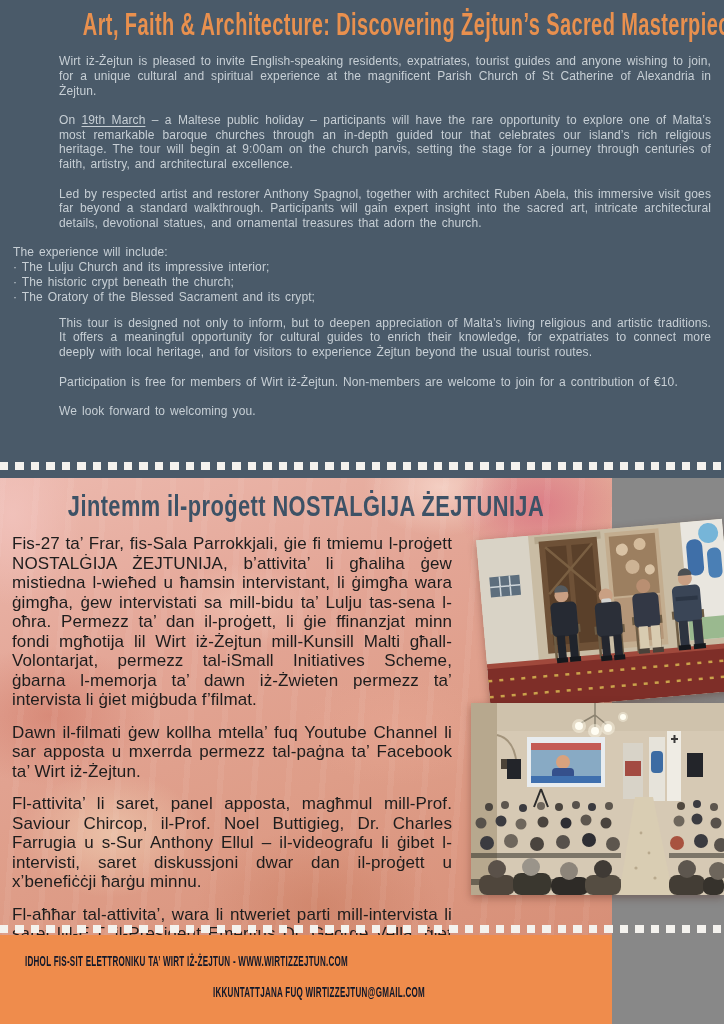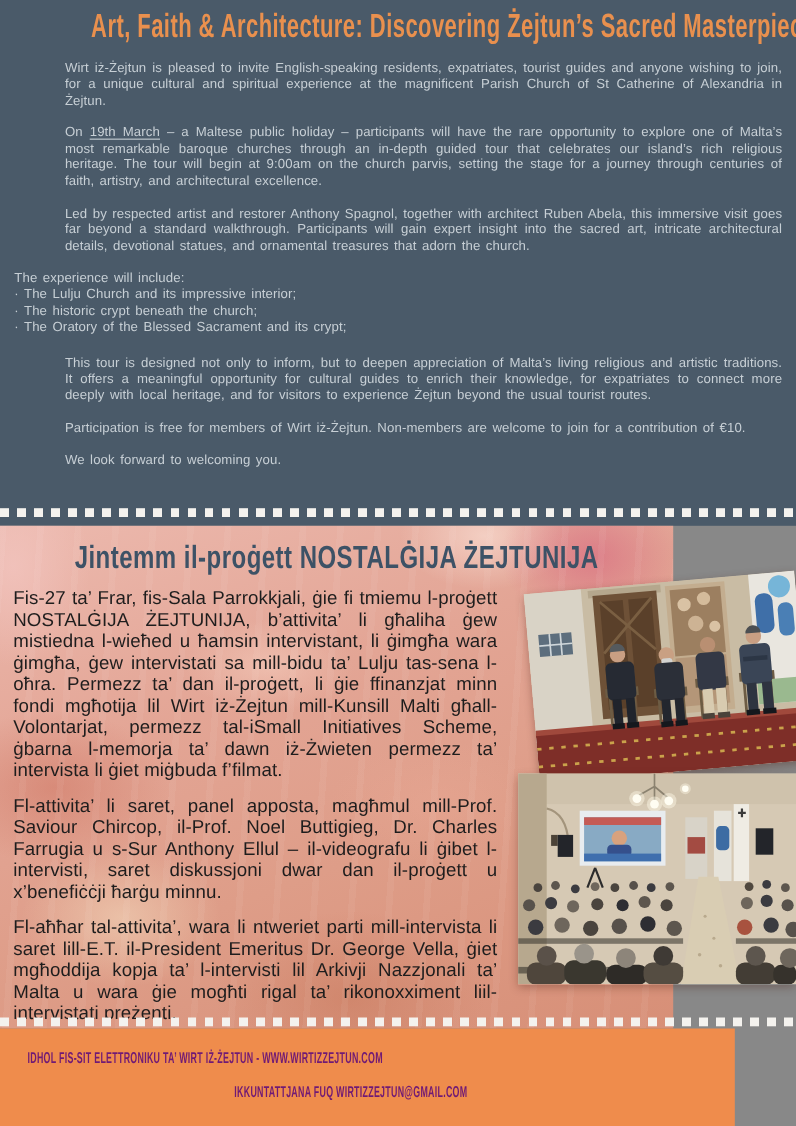--- a/index.html
+++ b/index.html
@@ -19,21 +19,21 @@
     margin:0; text-align:center; color:#e9904e;
     font-size:25px; line-height:30px; font-weight:700; white-space:nowrap;
     transform:scale(0.80,1.22); transform-origin:50% 0;
     letter-spacing:0.5px;
   }
   .sec1 p, .sec1 .listline {
     margin:0; font-size:12px; line-height:14.8px; text-align:justify;
     letter-spacing:0.1px; word-spacing:1.5px;
   }
   .sec1 p { margin-bottom:14.5px;margin-left:46px; }
-  .sec1 .listblock { margin-bottom:18px; }
+  .sec1 .listblock { margin-bottom:11px; }
   .sec1 .u-date { text-decoration:underline; text-underline-offset:2px; }
   .blk { display:block; text-align:left; }
 
   
   .dashes {
     position:absolute; left:0; width:724px; height:8px; z-index:6;
     background:repeating-linear-gradient(90deg,#f4f2ee 0 8px,rgba(0,0,0,0) 8px 15.5px);
   }
   .dash-top { top:462px; }
   .dash-bottom { top:925px; }
@@ -71,22 +71,22 @@
   }
 
   
   .photo { position:absolute; z-index:5; box-shadow:0 3px 8px rgba(70,25,15,.35); overflow:hidden; }
   .photo svg { display:block; width:100%; height:100%; }
   .photo1 { left:483px; top:529px; width:247px; height:173px; transform:rotate(-5deg); }
   .photo2 { left:471px; top:703px; width:253px; height:192px; }
 
   
   .footer {
-    position:absolute; left:0; top:935px; width:668px; height:89px;
-    background:#ef8c4c; color:#701a75; z-index:4;
+    position:absolute; left:0; top:935px; width:612px; height:89px;
+    background:#ef8c4c; color:#0f172a; z-index:4;
   }
   .fline { position:absolute; white-space:nowrap; font-size:13px; font-weight:700;
            letter-spacing:0.4px; transform:scale(0.62,1.1); transform-origin:0 0; }
   .f1 { left:25px; top:18px; }
   .f2 { left:213px; top:49px; }
 </style>
 </head>
 <body>
 
 <div class="page">
@@ -112,20 +112,21 @@
         </p>
     </div>
   </section>
 
   <section class="sec2">
     <div class="h2-wrap">
       <h2>Jintemm il-proġett NOSTALĠIJA ŻEJTUNIJA</h2>
     </div>
     <div class="news-col">
       <p>Fis-27 ta’ Frar, fis-Sala Parrokkjali, ġie fi tmiemu l-proġett NOSTALĠIJA ŻEJTUNIJA, b’attivita’ li għaliha ġew mistiedna l-wieħed u ħamsin intervistant, li ġimgħa wara ġimgħa, ġew intervistati sa mill-bidu ta’ Lulju tas-sena l-oħra. Permezz ta’ dan il-proġett, li ġie ffinanzjat minn fondi mgħotija lil Wirt iż-Żejtun mill-Kunsill Malti għall-Volontarjat, permezz tal-iSmall Initiatives Scheme, ġbarna l-memorja ta’ dawn iż-Żwieten permezz ta’ intervista li ġiet miġbuda f’filmat.</p>
+      <p>Dawn il-filmati ġew kollha mtella’ fuq Youtube Channel li sar apposta u mxerrda permezz tal-paġna ta’ Facebook ta’ Wirt iż-Żejtun.</p>
       <p>Fl-attivita’ li saret, panel apposta, magħmul mill-Prof. Saviour Chircop, il-Prof. Noel Buttigieg, Dr. Charles Farrugia u s-Sur Anthony Ellul – il-videografu li ġibet l-intervisti, saret diskussjoni dwar dan il-proġett u x’benefiċċji ħarġu minnu.</p>
       <p>Fl-aħħar tal-attivita’, wara li ntweriet parti mill-intervista li saret lill-E.T. il-President Emeritus Dr. George Vella, ġiet mgħoddija kopja ta’ l-intervisti lil Arkivji Nazzjonali ta’ Malta u wara ġie mogħti rigal ta’ rikonoxximent liil-intervistati preżenti.</p>
     </div>
   </section>
 
   <div class="photo photo1" role="img" aria-label="Four panel members seated on chairs on a red carpet in the parish hall, roll-up banners and an old wooden door behind them">
     <svg viewBox="0 0 246 172" xmlns="http://www.w3.org/2000/svg">
       <rect width="246" height="172" fill="#c9bca4"></rect>
       <rect width="52" height="172" fill="#d9d3c6"></rect>
       <rect x="10" y="38" width="30" height="20" fill="#5d6e7d"></rect>

